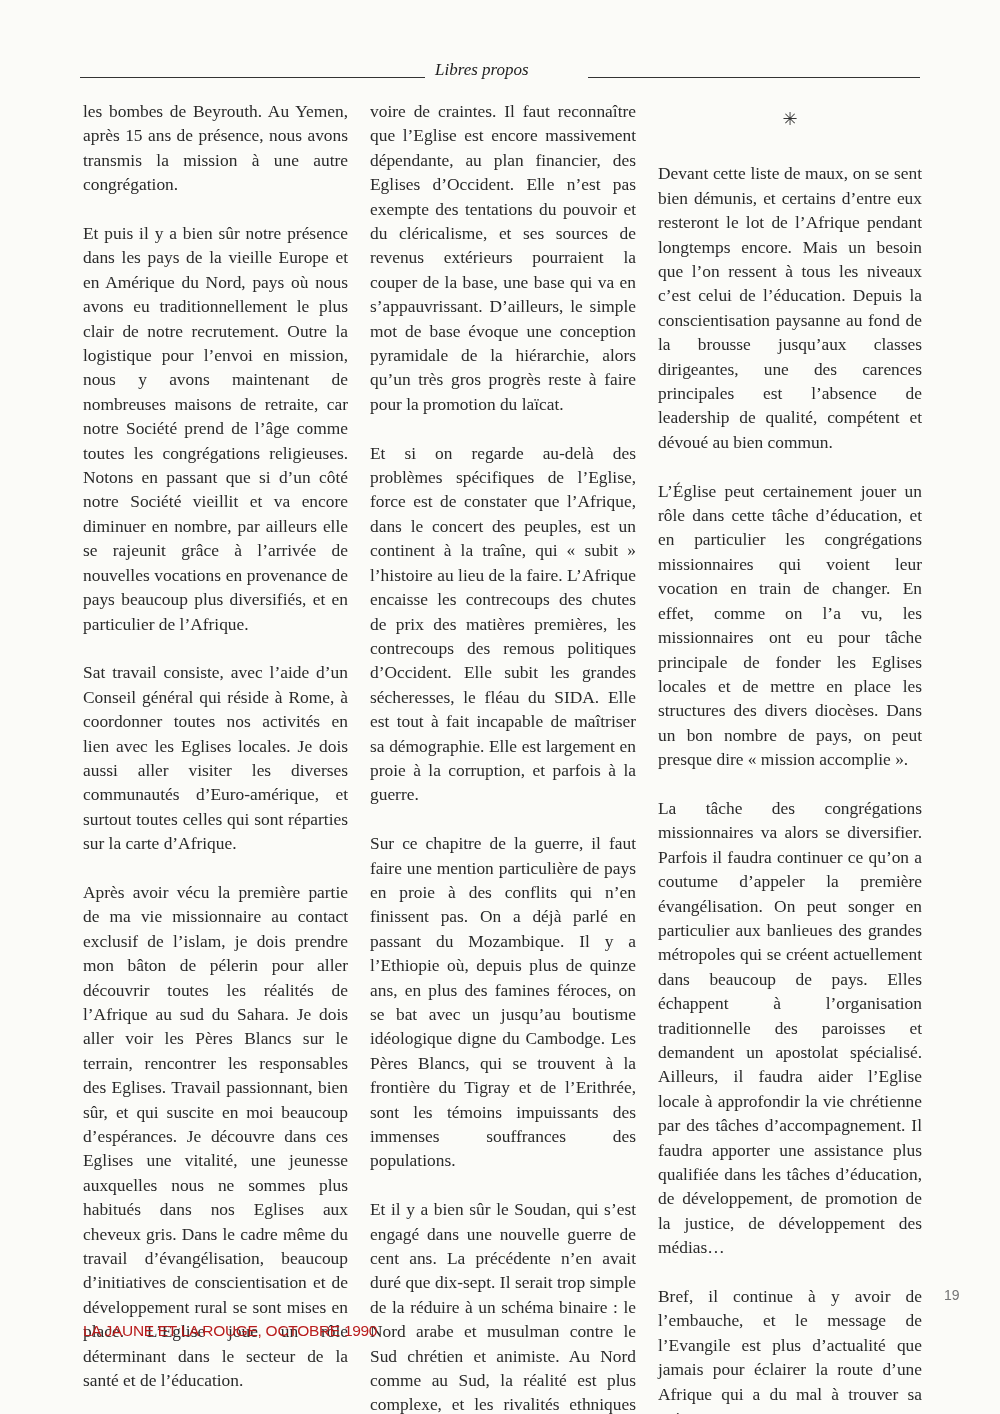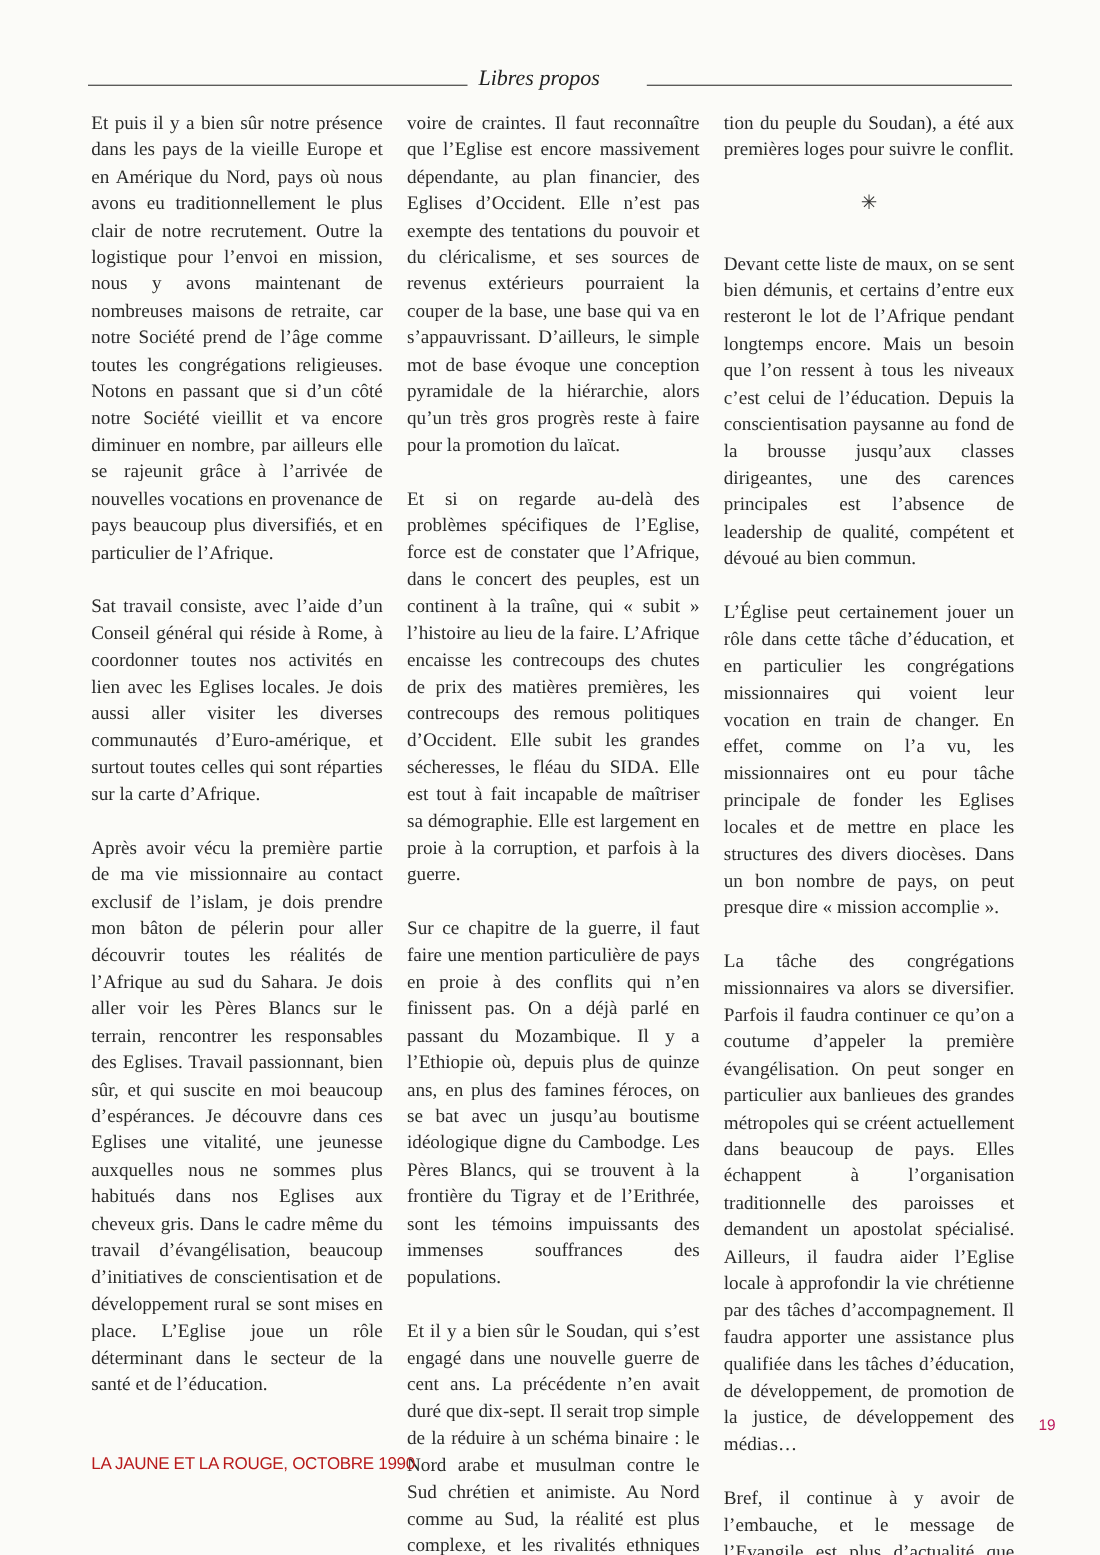--- a/index.html
+++ b/index.html
@@ -17,21 +17,21 @@
     position: absolute; left: 0; top: 17px; width: 345px; height: 0;
     border-top: 1.5px solid #333;
   }
   .header .rule-right {
     position: absolute; left: 508px; top: 17px; width: 332px; height: 0;
     border-top: 1.5px solid #333;
   }
   .header .title {
     position: absolute; left: 355px; top: 0; width: 145px;
     font-family: "Liberation Serif", serif; font-style: italic;
-    font-size: 20px; color: #222; white-space: nowrap;
+    font-size: 17px; color: #222; white-space: nowrap;
   }
   .col {
     position: absolute; top: 99px;
     font-family: "Liberation Serif", serif;
     font-size: 17.4px; line-height: 24.4px;
     text-align: justify; hyphens: manual;
   }
   .col1 { left: 83px; width: 265px; }
   .col2 { left: 370px; width: 266px; }
   .col3 { left: 658px; width: 264px; }
@@ -40,48 +40,48 @@
   .asterism {
     text-align: center; font-size: 18px; margin: 8px 0 30px 0; color: #333;
   }
   .footer {
     position: absolute; left: 83px; top: 1322px;
     font-family: "Liberation Sans", sans-serif; font-size: 15.5px;
     letter-spacing: -0.3px; color: #b91c1c;
   }
   .page-number {
     position: absolute; left: 944px; top: 1287px;
-    font-family: "Liberation Sans", sans-serif; font-size: 14px; color: #be185d;
+    font-family: "Liberation Sans", sans-serif; font-size: 14px; color: #737373;
   }
 </style>
 </head>
 <body>
 
 <div class="header">
   <div class="rule-left"></div>
   <div class="title">Libres propos</div>
   <div class="rule-right"></div>
 </div>
 
 <div class="col col1">
+  <p>les bombes de Beyrouth. Au Yemen, après 15 ans de présence, nous avons transmis la mission à une autre congrégation.</p>
   <p>Et puis il y a bien sûr notre présence dans les pays de la vieille Europe et en Amérique du Nord, pays où nous avons eu traditionnellement le plus clair de notre recrutement. Outre la logistique pour l’envoi en mission, nous y avons maintenant de nombreuses maisons de retraite, car notre Société prend de l’âge comme toutes les congrégations religieuses. Notons en passant que si d’un côté notre Société vieillit et va encore diminuer en nombre, par ailleurs elle se rajeunit grâce à l’arrivée de nouvelles vocations en provenance de pays beaucoup plus diversifiés, et en particulier de l’Afrique.</p>
   <p>Sat travail consiste, avec l’aide d’un Conseil général qui réside à Rome, à coordonner toutes nos activités en lien avec les Eglises locales. Je dois aussi aller visiter les diverses communautés d’Euro-amérique, et surtout toutes celles qui sont réparties sur la carte d’Afrique.</p>
   <p>Après avoir vécu la première partie de ma vie missionnaire au contact exclusif de l’islam, je dois prendre mon bâton de pélerin pour aller découvrir toutes les réalités de l’Afrique au sud du Sahara. Je dois aller voir les Pères Blancs sur le terrain, rencontrer les responsables des Eglises. Travail passionnant, bien sûr, et qui suscite en moi beaucoup d’espérances. Je découvre dans ces Eglises une vitalité, une jeunesse auxquelles nous ne sommes plus habitués dans nos Eglises aux cheveux gris. Dans le cadre même du travail d’évangélisation, beaucoup d’initiatives de conscientisation et de développement rural se sont mises en place. L’Eglise joue un rôle déterminant dans le secteur de la santé et de l’éducation.</p>
 
 </div>
 
 <div class="col col2">
   <p>voire de craintes. Il faut reconnaître que l’Eglise est encore massivement dépendante, au plan financier, des Eglises d’Occident. Elle n’est pas exempte des tentations du pouvoir et du cléricalisme, et ses sources de revenus extérieurs pourraient la couper de la base, une base qui va en s’appauvrissant. D’ailleurs, le simple mot de base évoque une conception pyramidale de la hiérarchie, alors qu’un très gros progrès reste à faire pour la promotion du laïcat.</p>
   <p>Et si on regarde au-delà des problèmes spécifiques de l’Eglise, force est de constater que l’Afrique, dans le concert des peuples, est un continent à la traîne, qui « subit » l’histoire au lieu de la faire. L’Afrique encaisse les contrecoups des chutes de prix des matières premières, les contrecoups des remous politiques d’Occident. Elle subit les grandes sécheresses, le fléau du SIDA. Elle est tout à fait incapable de maîtriser sa démographie. Elle est largement en proie à la corruption, et parfois à la guerre.</p>
   <p>Sur ce chapitre de la guerre, il faut faire une mention particulière de pays en proie à des conflits qui n’en finissent pas. On a déjà parlé en passant du Mozambique. Il y a l’Ethiopie où, depuis plus de quinze ans, en plus des famines féroces, on se bat avec un jusqu’au boutisme idéologique digne du Cambodge. Les Pères Blancs, qui se trouvent à la frontière du Tigray et de l’Erithrée, sont les témoins impuissants des immenses souffrances des populations.</p>
   <p class="last">Et il y a bien sûr le Soudan, qui s’est engagé dans une nouvelle guerre de cent ans. La précédente n’en avait duré que dix-sept. Il serait trop simple de la réduire à un schéma binaire : le Nord arabe et musulman contre le Sud chrétien et animiste. Au Nord comme au Sud, la réalité est plus complexe, et les rivalités ethniques jouent un rôle considérable. Un Père, prisonnier pendant trois mois de l’ALPS (armée de libéra-</p>
 </div>
 
 <div class="col col3">
-  <p>tion du peuple du Soudan), a été aux premières loges pour suivre le conflit.</p>
   <div class="asterism">✳</div>
   <p>Devant cette liste de maux, on se sent bien démunis, et certains d’entre eux resteront le lot de l’Afrique pendant longtemps encore. Mais un besoin que l’on ressent à tous les niveaux c’est celui de l’éducation. Depuis la conscientisation paysanne au fond de la brousse jusqu’aux classes dirigeantes, une des carences principales est l’absence de leadership de qualité, compétent et dévoué au bien commun.</p>
   <p>L’Église peut certainement jouer un rôle dans cette tâche d’éducation, et en particulier les congrégations missionnaires qui voient leur vocation en train de changer. En effet, comme on l’a vu, les missionnaires ont eu pour tâche principale de fonder les Eglises locales et de mettre en place les structures des divers diocèses. Dans un bon nombre de pays, on peut presque dire « mission accomplie ».</p>
   <p>La tâche des congrégations missionnaires va alors se diversifier. Parfois il faudra continuer ce qu’on a coutume d’appeler la première évangélisation. On peut songer en particulier aux banlieues des grandes métropoles qui se créent actuellement dans beaucoup de pays. Elles échappent à l’organisation traditionnelle des paroisses et demandent un apostolat spécialisé. Ailleurs, il faudra aider l’Eglise locale à approfondir la vie chrétienne par des tâches d’accompagnement. Il faudra apporter une assistance plus qualifiée dans les tâches d’éducation, de développement, de promotion de la justice, de développement des médias…</p>
   <p class="last"><span>Bref, il continue à y avoir de l’embauche, et le message de l’Evangile est plus d’actualité que jamais pour éclairer la route d’une Afrique qui a du mal à trouver sa voie.</span></p>
 </div>
 
 <div class="page-number">19</div>
 <div class="footer">LA JAUNE ET LA ROUGE, OCTOBRE 1990</div>
 

